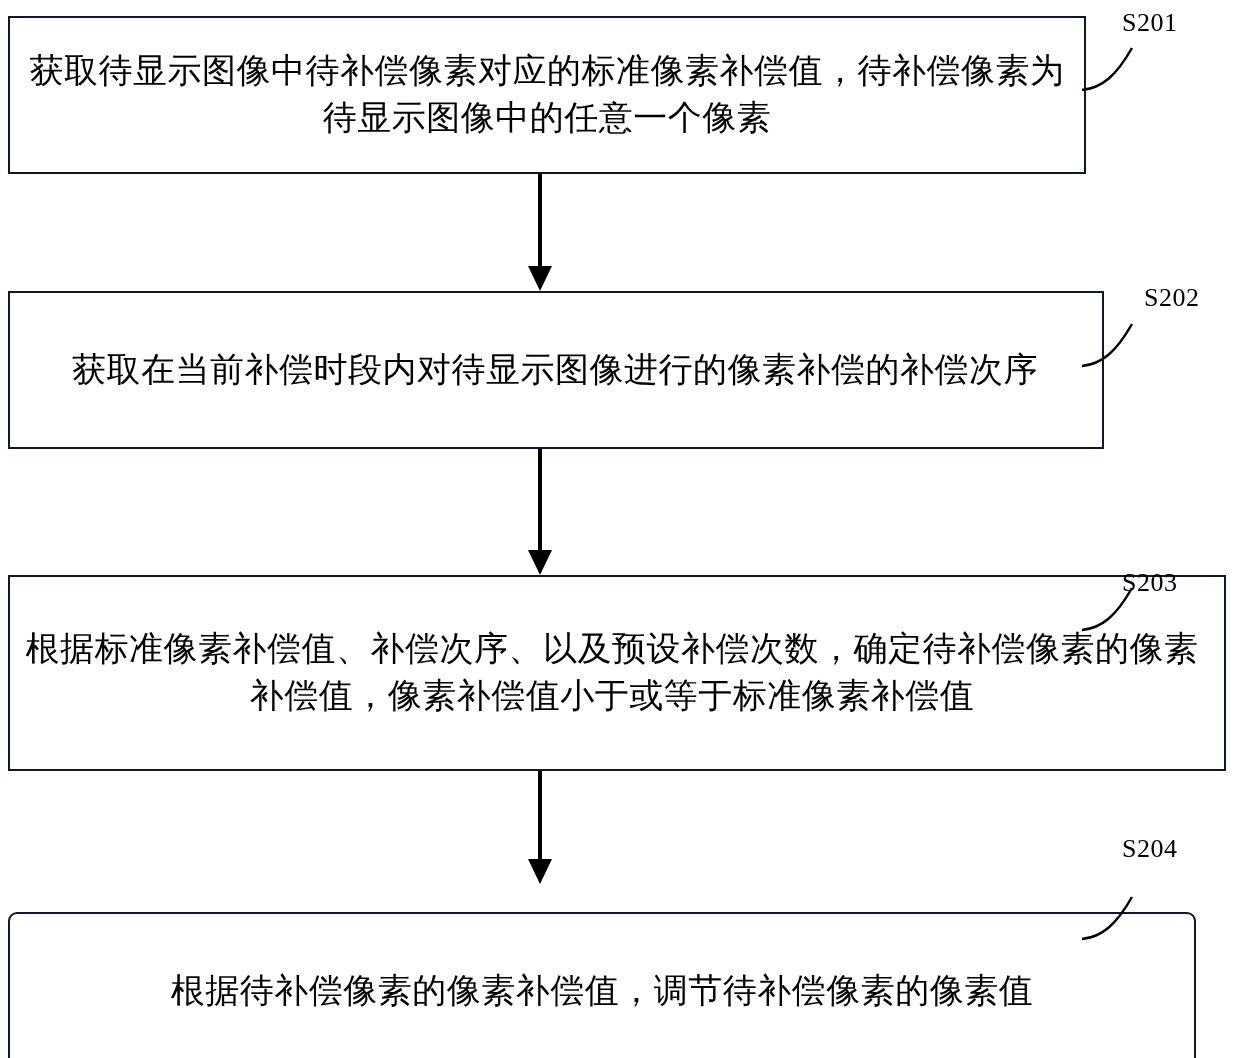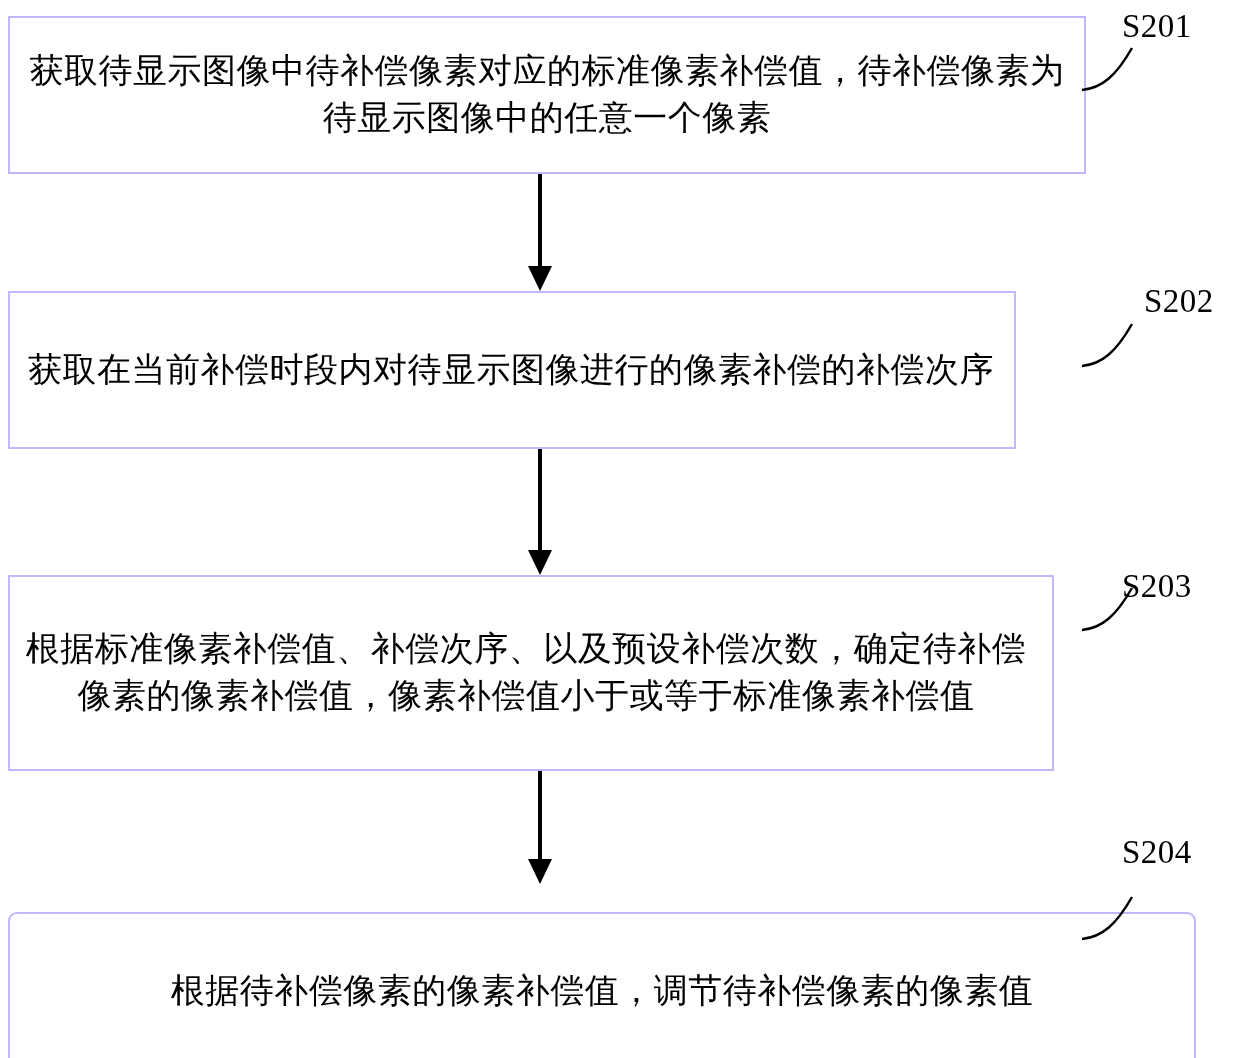--- a/index.html
+++ b/index.html
@@ -16,50 +16,50 @@
     overflow: hidden;
   }
   #flow {
     position: relative;
     width: 1240px;
     height: 1058px;
   }
   .step-box {
     position: absolute;
     box-sizing: border-box;
-    border: 2px solid #c4b5fd;
+    border: 2px solid #0f172a;
     background: #ffffff;
     display: flex;
     align-items: center;
     justify-content: center;
     padding: 6px 18px;
   }
   .step-text {
     font-size: 34px;
     line-height: 1.38;
     text-align: center;
     letter-spacing: 0.5px;
     word-break: break-all;
   }
   .step-label {
     position: absolute;
-    font-size: 33px;
+    font-size: 26px;
     font-family: "Liberation Serif", "DejaVu Serif", serif;
     letter-spacing: 0.5px;
   }
   .leader {
     position: absolute;
   }
   .arrow {
     position: absolute;
   }
   
   #box-s201 { left: 8px;  top: 16px;  width: 1078px; height: 158px; }
-  #box-s202 { left: 8px;  top: 291px; width: 1008px; height: 158px; padding-left: 16px; }
-  #box-s203 { left: 8px;  top: 575px; width: 1046px; height: 196px; padding-left: 8px; }
+  #box-s202 { left: 8px;  top: 291px; width: 1096px; height: 158px; padding-left: 16px; }
+  #box-s203 { left: 8px;  top: 575px; width: 1218px; height: 196px; padding-left: 8px; }
   #box-s204 { left: 8px;  top: 912px; width: 1188px; height: 158px; border-radius: 9px; }
 
   #label-s201 { left: 1122px; top: 8px; }
   #label-s202 { left: 1144px; top: 283px; }
   #label-s203 { left: 1122px; top: 568px; }
   #label-s204 { left: 1122px; top: 834px; }
 
   #leader-s201 { left: 1082px; top: 46px; width: 52px; height: 46px; }
   #leader-s202 { left: 1082px; top: 322px; width: 52px; height: 46px; }
   #leader-s203 { left: 1082px; top: 586px; width: 52px; height: 46px; }

